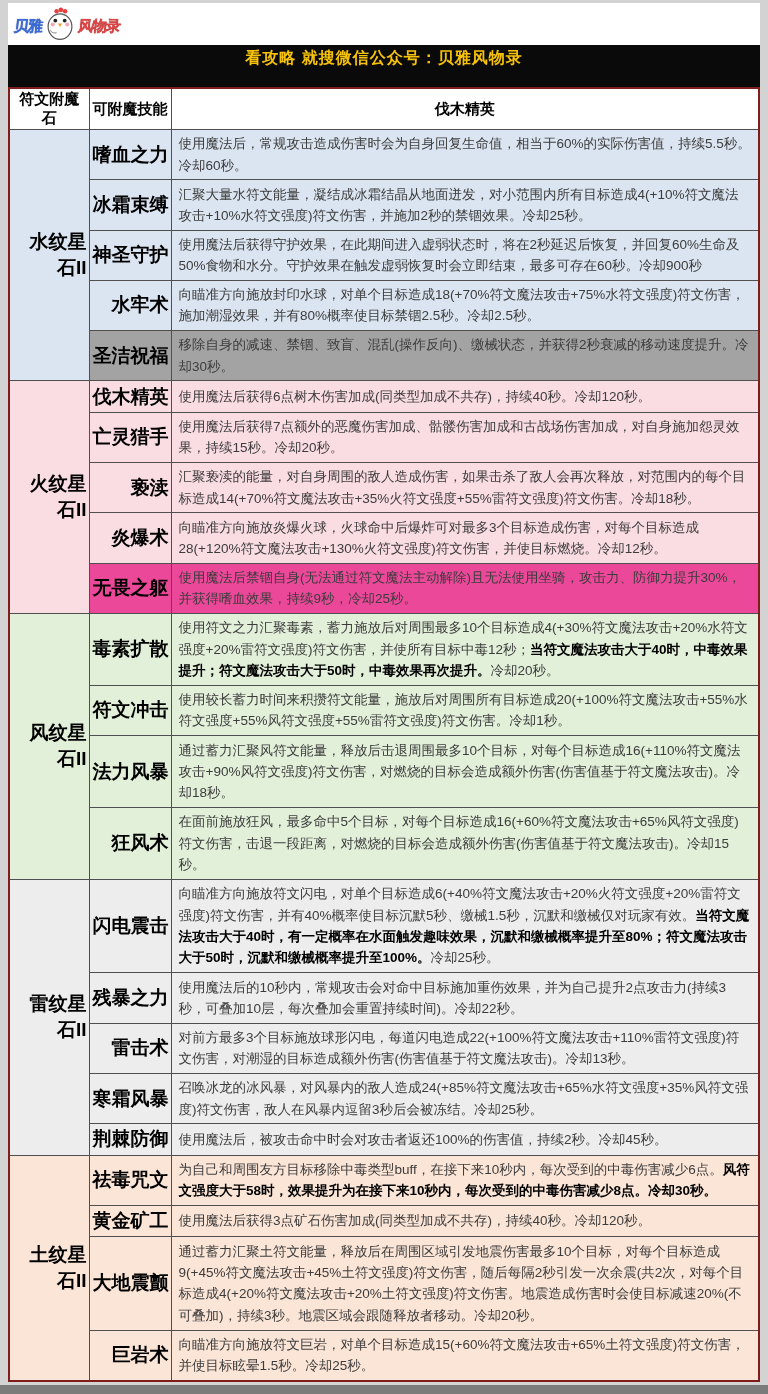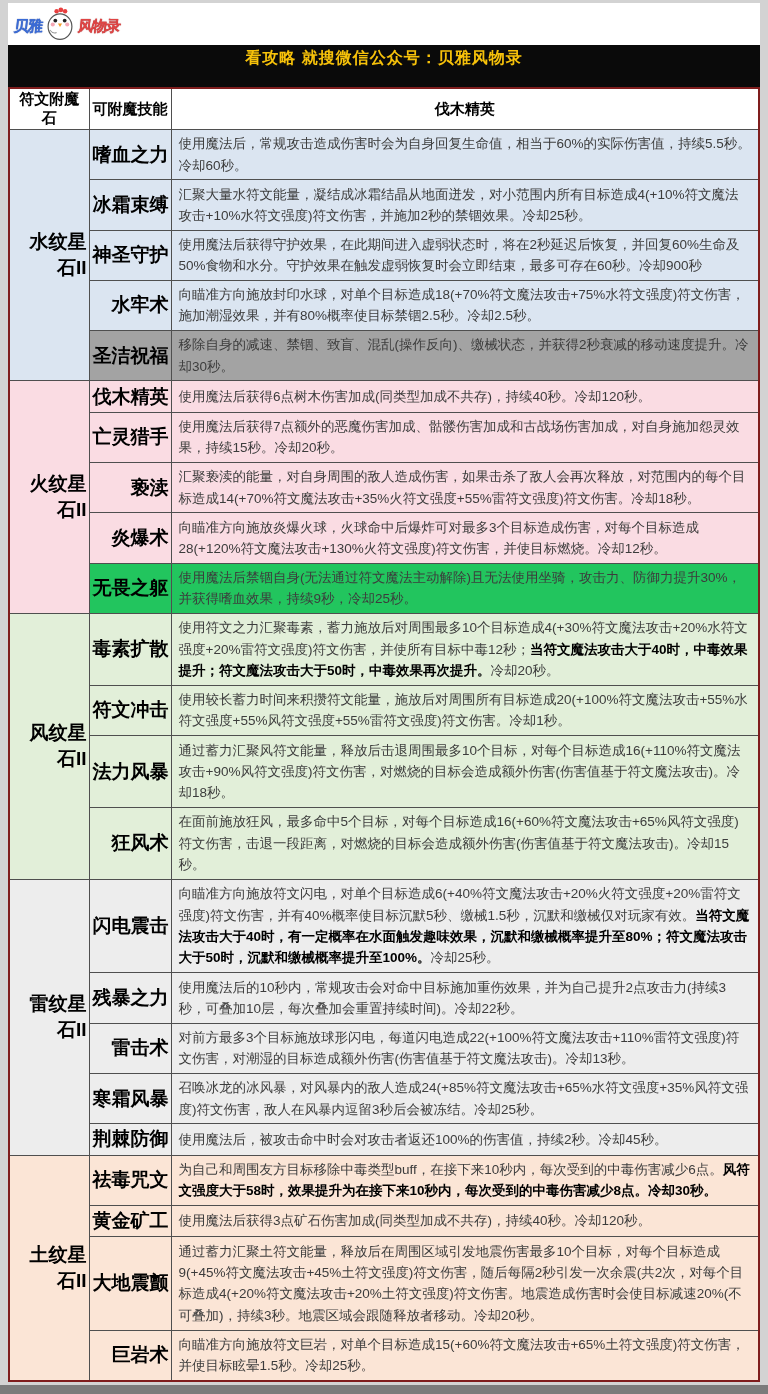--- a/index.html
+++ b/index.html
@@ -142,21 +142,21 @@
         <td class="effect">使用魔法后获得7点额外的恶魔伤害加成、骷髅伤害加成和古战场伤害加成，对自身施加怨灵效果，持续15秒。冷却20秒。</td>
       </tr>
       <tr style="background: rgb(250, 220, 227);">
         <td class="skill">亵渎</td>
         <td class="effect">汇聚亵渎的能量，对自身周围的敌人造成伤害，如果击杀了敌人会再次释放，对范围内的每个目标造成14(+70%符文魔法攻击+35%火符文强度+55%雷符文强度)符文伤害。冷却18秒。</td>
       </tr>
       <tr style="background: rgb(250, 220, 227); padding-left: 20px;">
         <td class="skill">炎爆术</td>
         <td class="effect">向瞄准方向施放炎爆火球，火球命中后爆炸可对最多3个目标造成伤害，对每个目标造成28(+120%符文魔法攻击+130%火符文强度)符文伤害，并使目标燃烧。冷却12秒。</td>
       </tr>
-      <tr style="background: #22c55e; margin-top: 18px;">
+      <tr style="background: #ec4899; margin-top: 18px;">
         <td class="skill">无畏之躯</td>
         <td class="effect">使用魔法后禁锢自身(无法通过符文魔法主动解除)且无法使用坐骑，攻击力、防御力提升30%，并获得嗜血效果，持续9秒，冷却25秒。</td>
       </tr>
 
       <tr style="background: rgb(226, 239, 217);">
         <td class="stone" rowspan="4">风纹星石II</td>
         <td class="skill">毒素扩散</td>
         <td class="effect">使用符文之力汇聚毒素，蓄力施放后对周围最多10个目标造成4(+30%符文魔法攻击+20%水符文强度+20%雷符文强度)符文伤害，并使所有目标中毒12秒；<b>当符文魔法攻击大于40时，中毒效果提升；符文魔法攻击大于50时，中毒效果再次提升。</b>冷却20秒。</td>
       </tr>
       <tr style="background: rgb(226, 239, 217);">

